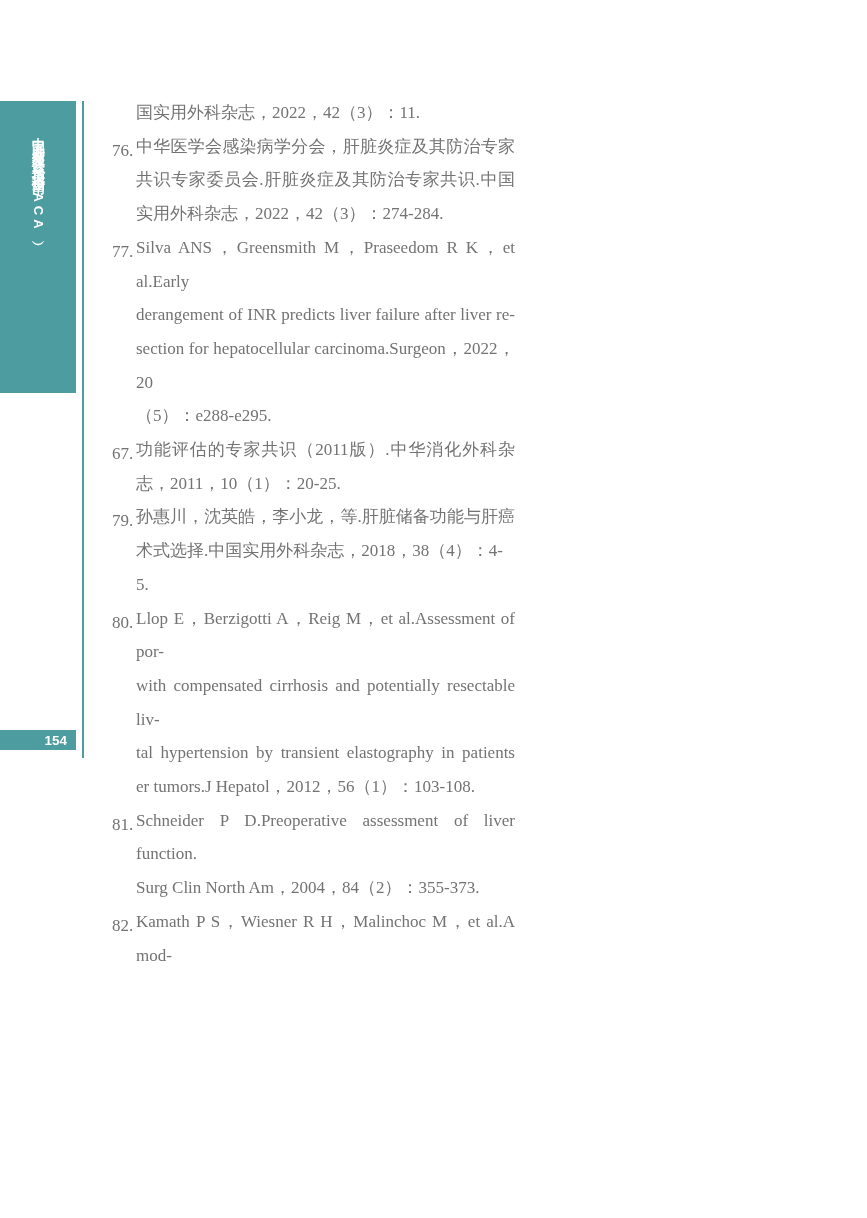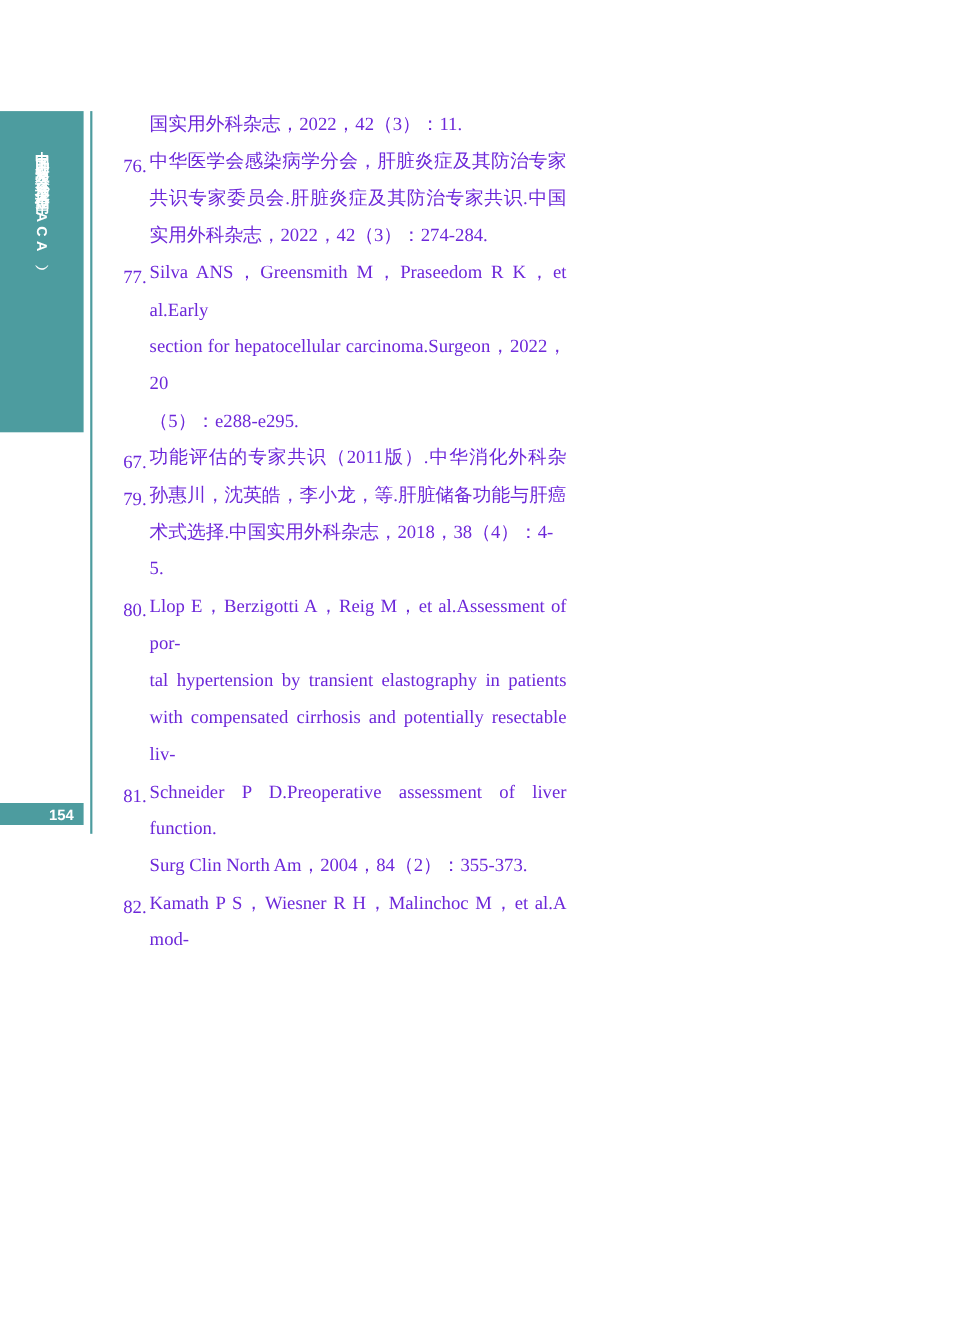--- a/index.html
+++ b/index.html
@@ -68,21 +68,21 @@
   }
 
   
   .refs {
     position: absolute;
     left: 112px;
     top: 96px;
     width: 403px;
     font-size: 17px;
     line-height: 33.7px;
-    color: #6d28d9;
+    color: #737373;
   }
   .ref {
     position: relative;
     padding-left: 24px;
   }
   .ref-num {
     position: absolute;
     left: 0;
     top: 4px;
     width: 24px;
@@ -117,40 +117,43 @@
     <div class="ref">
       <span class="ref-num">76.</span>
       <div class="line just">中华医学会感染病学分会，肝脏炎症及其防治专家</div>
       <div class="line just">共识专家委员会.肝脏炎症及其防治专家共识.中国</div>
       <div class="line">实用外科杂志，2022，42（3）：274-284.</div>
     </div>
 
     <div class="ref">
       <span class="ref-num">77.</span>
       <div class="line just">Silva ANS，Greensmith M，Praseedom R K，et al.Early</div>
+      <div class="line just">derangement of INR predicts liver failure after liver re-</div>
       <div class="line just">section for hepatocellular carcinoma.Surgeon，2022，20</div>
       <div class="line">（5）：e288-e295.</div>
     </div>
 
     <div class="ref">
       <span class="ref-num">67.</span>
       <div class="line just">功能评估的专家共识（2011版）.中华消化外科杂</div>
+      <div class="line">志，2011，10（1）：20-25.</div>
     </div>
 
     <div class="ref">
       <span class="ref-num">79.</span>
       <div class="line just">孙惠川，沈英皓，李小龙，等.肝脏储备功能与肝癌</div>
       <div class="line">术式选择.中国实用外科杂志，2018，38（4）：4-5.</div>
     </div>
 
     <div class="ref">
       <span class="ref-num">80.</span>
       <div class="line just">Llop E，Berzigotti A，Reig M，et al.Assessment of por-</div>
+      <div class="line just">with compensated cirrhosis and potentially resectable liv-</div>
       <div class="line just">tal hypertension by transient elastography in patients</div>
-      <div class="line just">with compensated cirrhosis and potentially resectable liv-</div>
+      <div class="line">er tumors.J Hepatol，2012，56（1）：103-108.</div>
     </div>
 
     <div class="ref">
       <span class="ref-num">81.</span>
       <div class="line just">Schneider P D.Preoperative assessment of liver function.</div>
       <div class="line">Surg Clin North Am，2004，84（2）：355-373.</div>
     </div>
 
     <div class="ref">
       <span class="ref-num">82.</span>

